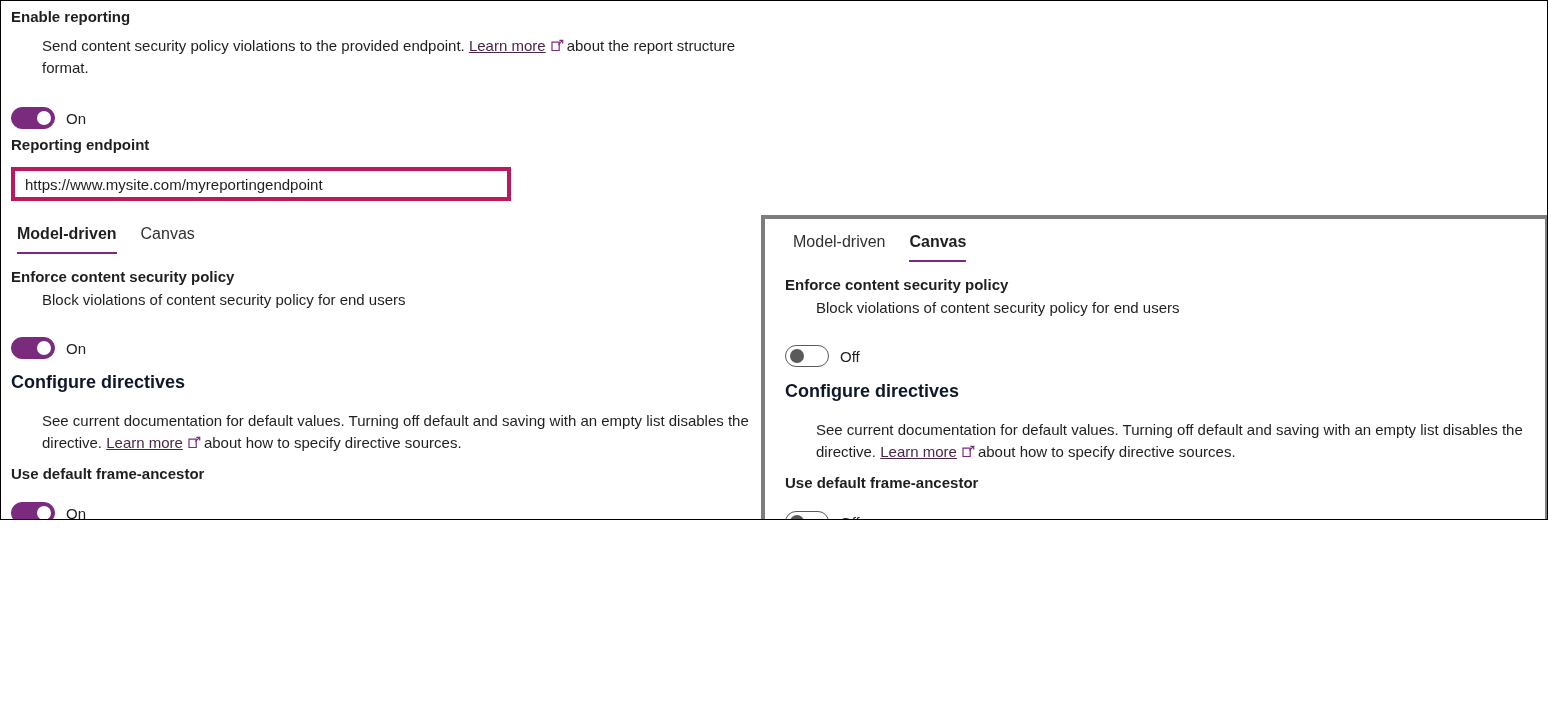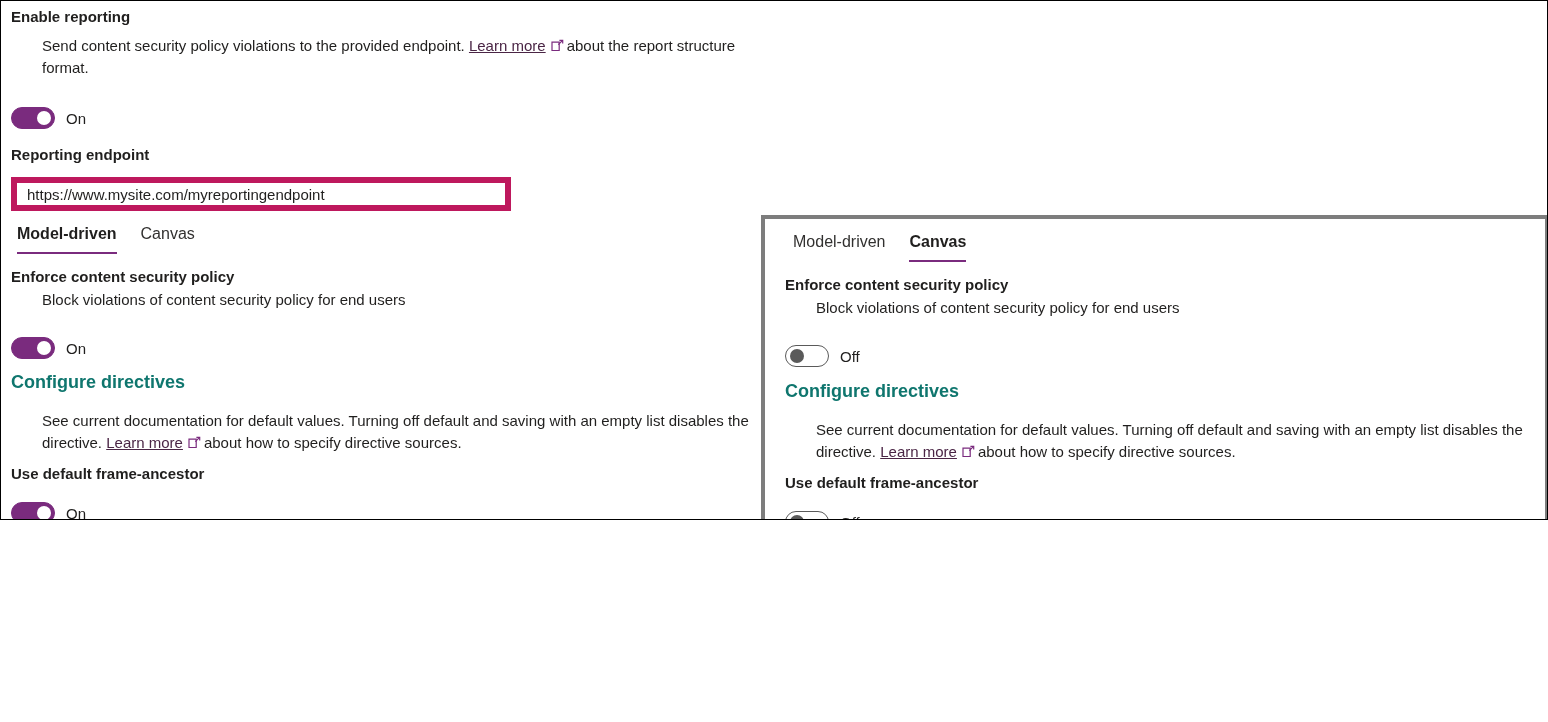--- a/index.html
+++ b/index.html
@@ -31,21 +31,21 @@
   .body-text {
     font-size: 15px;
     font-weight: normal;
     color: #201f1e;
     line-height: 22px;
     margin-left: 31px;
   }
   .section-heading {
     font-size: 18px;
     font-weight: bold;
-    color: #0f766e;
+    color: #0f172a;
     line-height: 24px;
   }
   .toggle-text {
     font-size: 15px;
     color: #201f1e;
   }
 
   a.learn-more {
     color: #4a2545;
     text-decoration: underline;
@@ -60,21 +60,21 @@
     position: relative;
     vertical-align: -1px;
     margin: 0 3px 0 5px;
   }
   .ext-icon svg { display:block; }
 
   
   .text-input {
     box-sizing: border-box;
     height: 34px;
-    border: 6px solid #be185d;
+    border: 4px solid #be185d;
     background: #ffffff;
     font-family: "Liberation Sans", sans-serif;
     font-size: 15px;
     color: #201f1e;
     padding: 0 10px;
     outline: none;
     border-radius: 0;
   }
 
   
@@ -156,21 +156,21 @@
     position: absolute;
     left: 0;
     top: 0;
     width: 766px;
     height: 722px;
     box-sizing: border-box;
     background: #ffffff;
   }
 
   .blk-enable-reporting { position:absolute; left:10px; top:6px; width:745px; }
-  .blk-reporting-endpoint { position:absolute; left:10px; top:144px; width:505px; }
+  .blk-reporting-endpoint { position:absolute; left:10px; top:134px; width:505px; }
   .blk-left-tabs { position:absolute; left:4px; top:224px; }
   .blk-left-enforce { position:absolute; left:10px; top:266px; width:745px; }
   .blk-left-configure { position:absolute; left:10px; top:369px; width:748px; }
   .left-divider { position:absolute; left:0px; top:519px; width:765px; }
 
   
   #right-panel {
     position: absolute;
     left: 760px;
     top: 214px;

